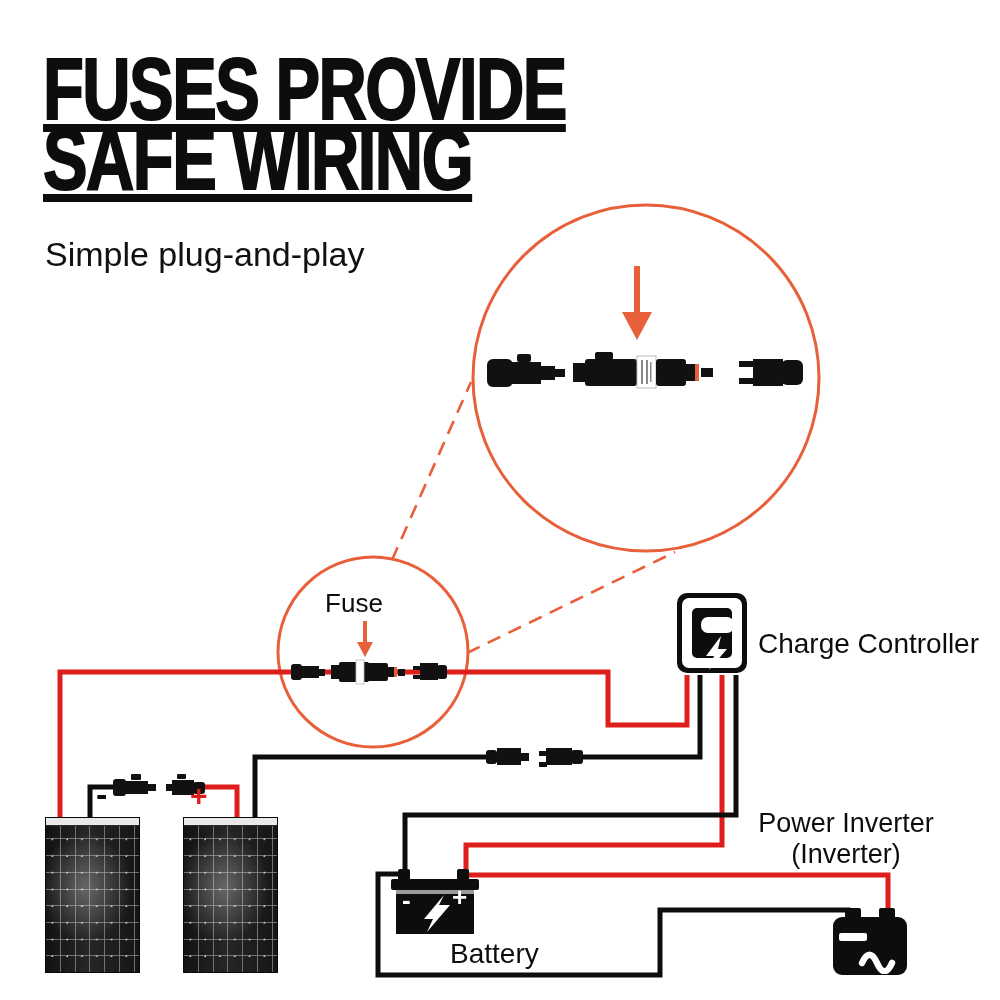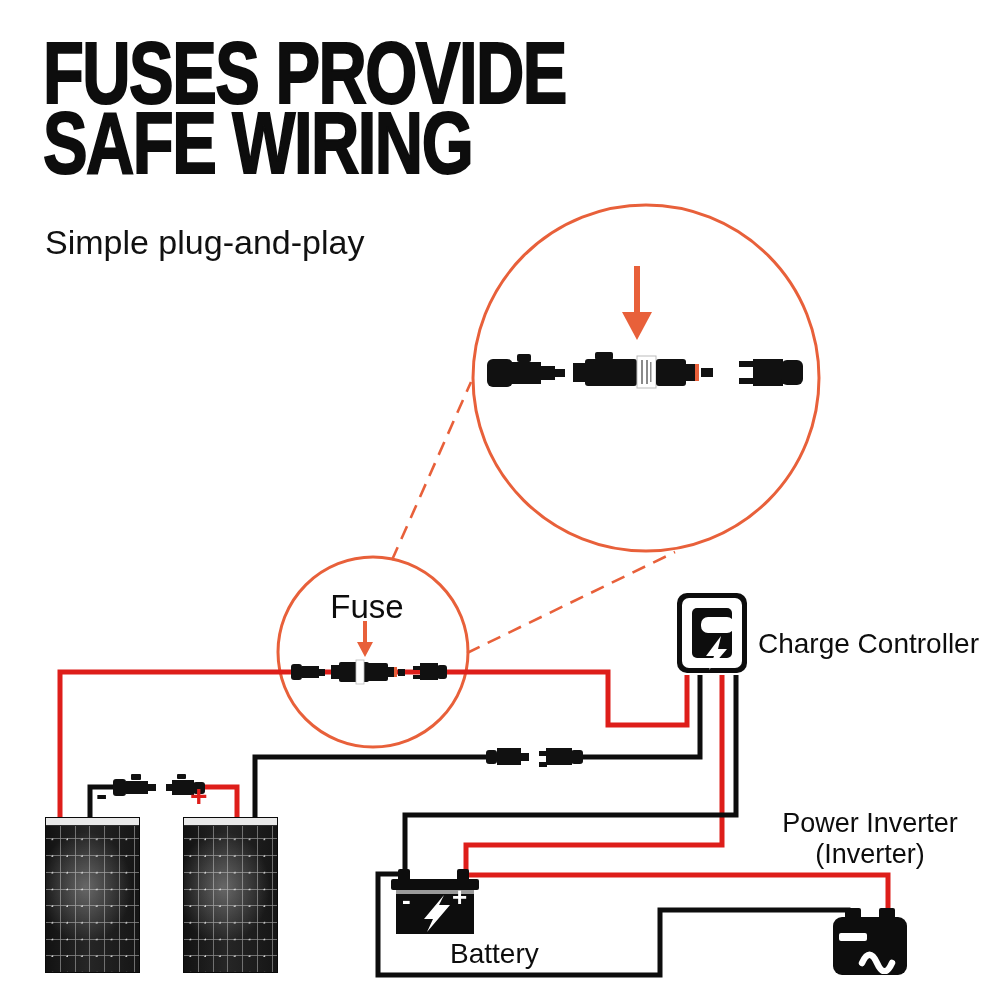--- a/index.html
+++ b/index.html
@@ -1,32 +1,32 @@
 <!DOCTYPE html>
 <html><head>
 <meta charset="utf-8">
 <style>
   html,body{margin:0;padding:0;background:#ffffff;}
   #canvas{position:relative;width:1000px;height:1000px;background:#ffffff;overflow:hidden;
           font-family:"Liberation Sans", sans-serif;color:#0d0d0d;}
   .abs{position:absolute;}
 
   
-  #title{left:43px;top:38px;}
+  #title{left:43px;top:54px;text-decoration:underline;}
   .title-line{display:block;font-weight:700;font-size:88px;line-height:70px;
               letter-spacing:-2px;color:#0d0d0d;transform:scaleX(.76);transform-origin:left top;
               -webkit-text-stroke:2px #0d0d0d;white-space:nowrap;}
-  #subtitle{left:45px;top:222px;font-size:34px;line-height:40px;color:#111;}
+  #subtitle{left:45px;top:234px;font-size:34px;line-height:40px;color:#111;}
 
   
   .lbl{white-space:nowrap;}
-  #fuse-callout{left:317px;top:588px;width:100px;text-align:center;font-size:33px;}
+  #fuse-callout{left:304px;top:588px;width:100px;text-align:center;font-size:26px;}
   #cc-label{left:758px;top:628px;font-size:28px;}
   #battery-label{left:450px;top:938px;width:120px;font-size:28px;}
-  #inverter-label{left:775px;top:808px;width:190px;text-align:center;font-size:27px;line-height:31px;}
+  #inverter-label{left:751px;top:808px;width:190px;text-align:center;font-size:27px;line-height:31px;}
   #series-minus{left:96px;top:775px;font-size:34px;font-weight:700;color:#0d0d0d;}
   #series-plus{left:190px;top:779px;font-size:30px;font-weight:700;color:#de1e1a;}
 
   
   .panel{width:95px;height:156px;border:1px solid #0a0a0a;box-sizing:border-box;
     background:
       radial-gradient(circle at 14.6px 16.6px, rgba(255,255,255,.85) 1.1px, rgba(255,255,255,0) 1.9px),
       radial-gradient(ellipse 70% 50% at 42% 45%, rgba(255,255,255,.30), rgba(255,255,255,0) 72%),
       repeating-linear-gradient(90deg, rgba(130,130,130,0) 0 13.8px, rgba(140,140,140,.75) 13.8px 14.8px),
       repeating-linear-gradient(0deg, rgba(130,130,130,0) 0 15.7px, rgba(140,140,140,.75) 15.7px 16.7px),

